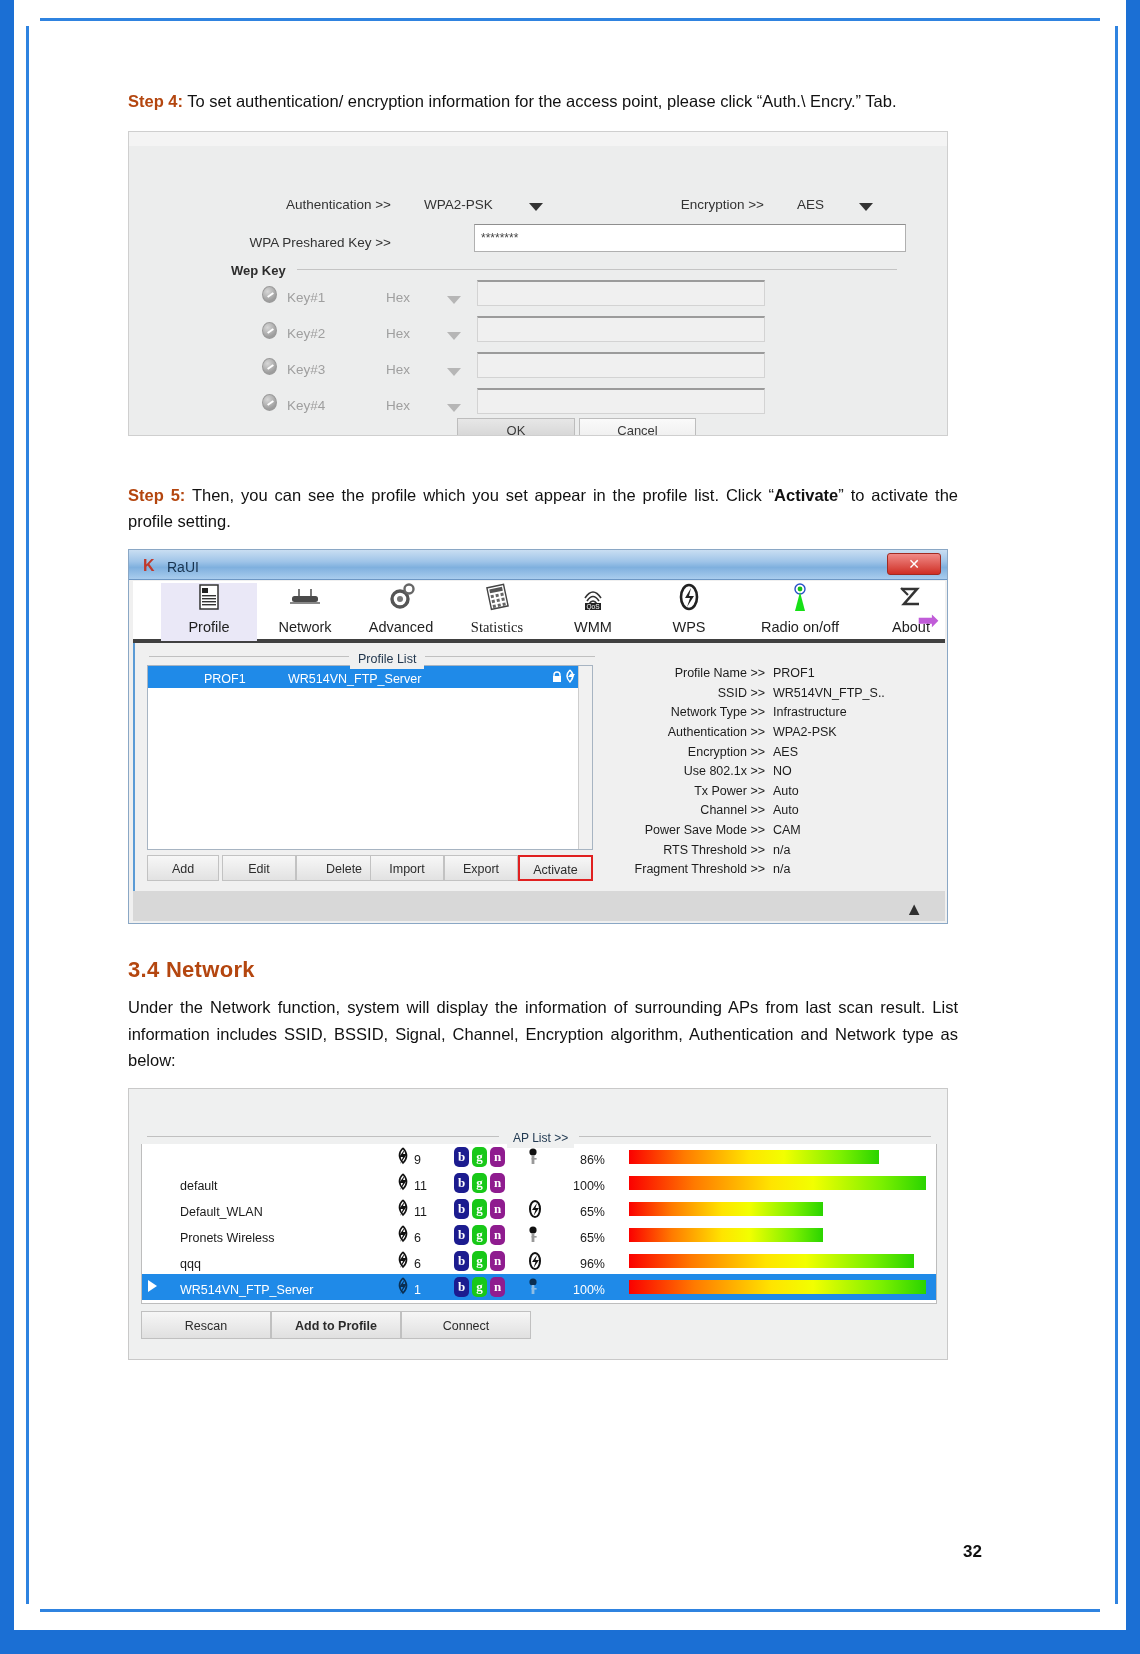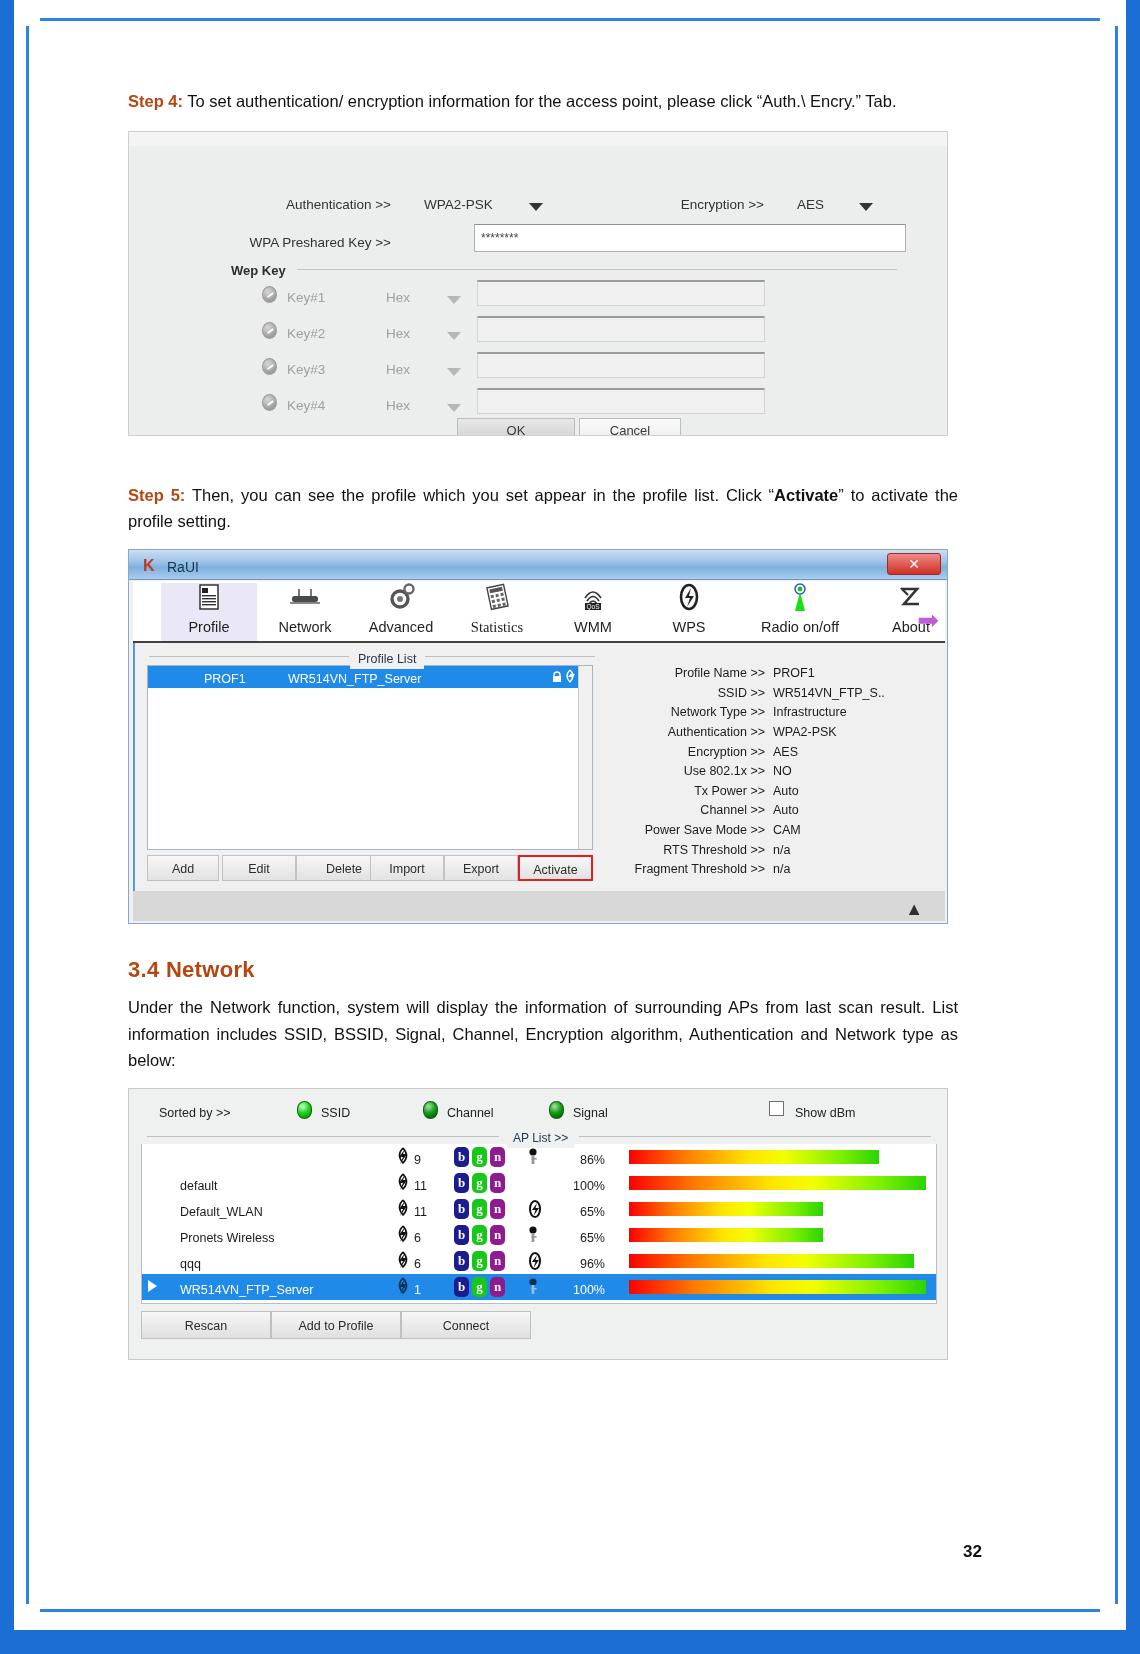--- a/index.html
+++ b/index.html
@@ -141,21 +141,21 @@
   }
   .winclose{
     position:absolute; right:8px; top:3px; width:54px; height:22px;
     background:linear-gradient(#f08a87,#cf2f25);
     border:1px solid #a02b22; border-radius:3px;
     color:#fff; font-size:14px; text-align:center; line-height:20px;
   }
   .toolbar{
     position:absolute; left:4px; top:31px; width:812px; height:62px;
     background:#ffffff;
-    border-bottom:2px solid #404040;
+    border-bottom:4px solid #404040;
   }
   .tbitem{
     position:absolute; top:2px; width:96px; height:58px;
     text-align:center; font-size:14.5px; color:#1f1f1f;
   }
   .tbitem.active{ background:#eae8f7; }
   .tbicon{ display:block; height:33px; line-height:33px; font-size:24px; }
   .tblabel{ display:block; font-size:14.5px; }
   .arrow-right{
     position:absolute; right:6px; top:18px; font-size:26px; color:#c05cd8;
@@ -343,21 +343,21 @@
     </div>
     <div>
       <div class="radio" style="left:133px; top:262px;"></div>
       <div class="f1-row gray-txt" style="left:158px; top:263px;">Key#4</div>
       <div class="f1-row gray-txt" style="left:257px; top:263px;">Hex</div>
       <div class="f1-row" style="left:318px; top:265px;"><span class="caret gray"></span></div>
       <div class="txtbox dis" style="left:348px; top:256px; width:288px; height:26px;"></div>
     </div>
 
     <div class="btn1" style="left:328px; top:286px; width:118px;">OK</div>
-    <div class="btn1 light" style="left:450px; top:286px; width:102px;">Cancel</div>
+    <div class="btn1 light" style="left:450px; top:286px; width:117px;">Cancel</div>
   </div>
 
   <p class="para" style="margin-top:46px;">
     <span class="step-label">Step 5:</span><span> Then, you can see the profile which you set appear in the profile list. Click “</span><span class="bold">Activate</span><span>” to activate the profile setting.</span>
   </p>
 
   <div class="fig2">
     <div class="titlebar">
       <div class="raui-logo">K</div>
       <div class="tt">RaUI</div>
@@ -514,31 +514,20 @@
 
     <div class="foot2">
       <div class="uparrow">▲</div>
     </div>
   </div>
 
   <h2 class="section">3.4 Network</h2>
   <p class="para">Under the Network function, system will display the information of surrounding APs from last scan result. List information includes SSID, BSSID, Signal, Channel, Encryption algorithm, Authentication and Network type as below:</p>
 
   <div class="fig3">
-    <div class="f3-top">
-      <div class="lbl" style="left:30px;">Sorted by &gt;&gt;</div>
-      <div class="led" style="left:168px;"></div>
-      <div class="lbl" style="left:192px;">SSID</div>
-      <div class="led dark" style="left:294px;"></div>
-      <div class="lbl" style="left:318px;">Channel</div>
-      <div class="led dark" style="left:420px;"></div>
-      <div class="lbl" style="left:444px;">Signal</div>
-      <div class="chk" style="left:640px;"></div>
-      <div class="lbl" style="left:666px;">Show dBm</div>
-    </div>
     <div class="f3-line" style="left:18px;  width:352px;"></div>
     <div class="aplist-cap">AP List &gt;&gt;</div>
     <div class="f3-line" style="left:450px; width:352px;"></div>
 
     <div class="aptable">
       <div class="aprow" style="top:0px;">
         <span class="ap-ssid"></span>
         <span class="ap-wifi"><svg width="16" height="18" viewBox="0 0 16 18">
               <path d="M11 1 q-7 7 0 15 q7 -7 0 -15" fill="none" stroke="#111" stroke-width="1.6"></path>
               <path d="M13 2 L7 10 h4 l-3 7 7-10h-4z" fill="#111"></path>
@@ -624,20 +613,20 @@
               <rect x="4.6" y="7" width="2.8" height="9" fill="#8fbde4"></rect>
               <rect x="4.6" y="10" width="5" height="1.6" fill="#8fbde4"></rect>
             </svg></span>
         <span class="ap-pct">100%</span>
         <span class="ap-bar" style="width:297px;"></span>
       </div>
     </div>
 
     <div class="f3-btnrow">
       <div class="btn3" style="left:0px;   width:130px;">Rescan</div>
-      <div class="btn3" style="left:130px; width:130px;">Add to Profile</div>
+      <div class="btn3" style="left:130px; width:130px;font-weight:bold;">Add to Profile</div>
       <div class="btn3" style="left:260px; width:130px;">Connect</div>
     </div>
   </div>
 
 </div>
 
 <div class="pagenum">32</div>
 
 </body></html>

